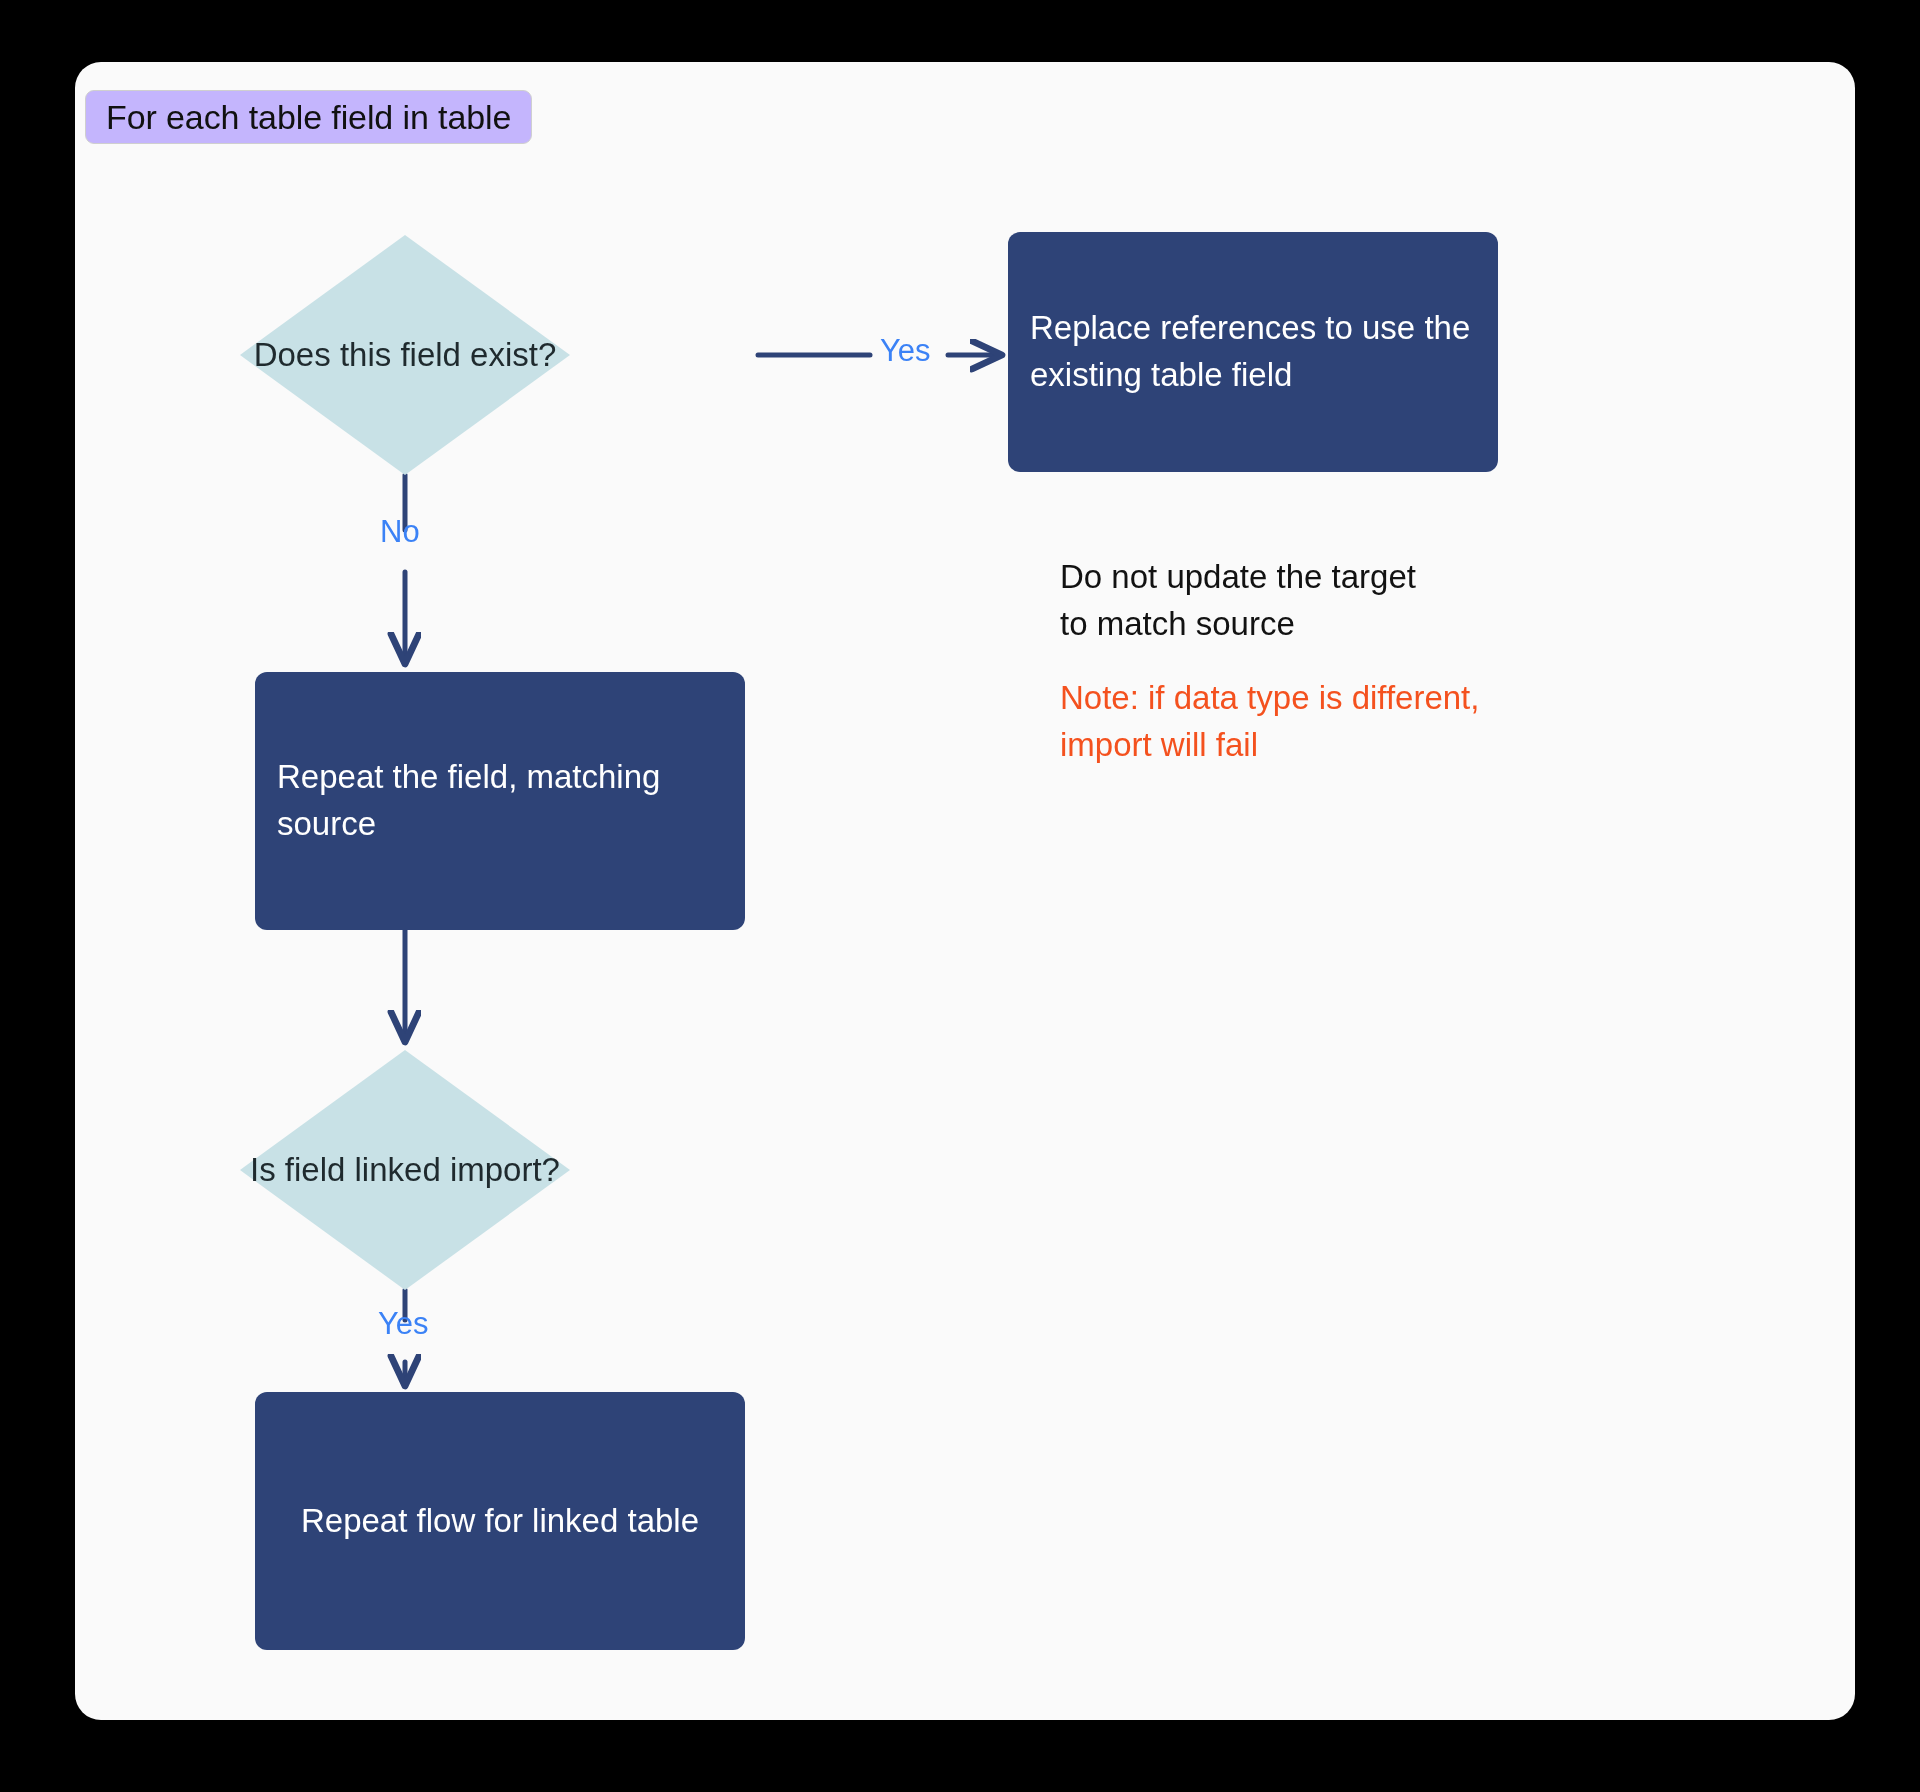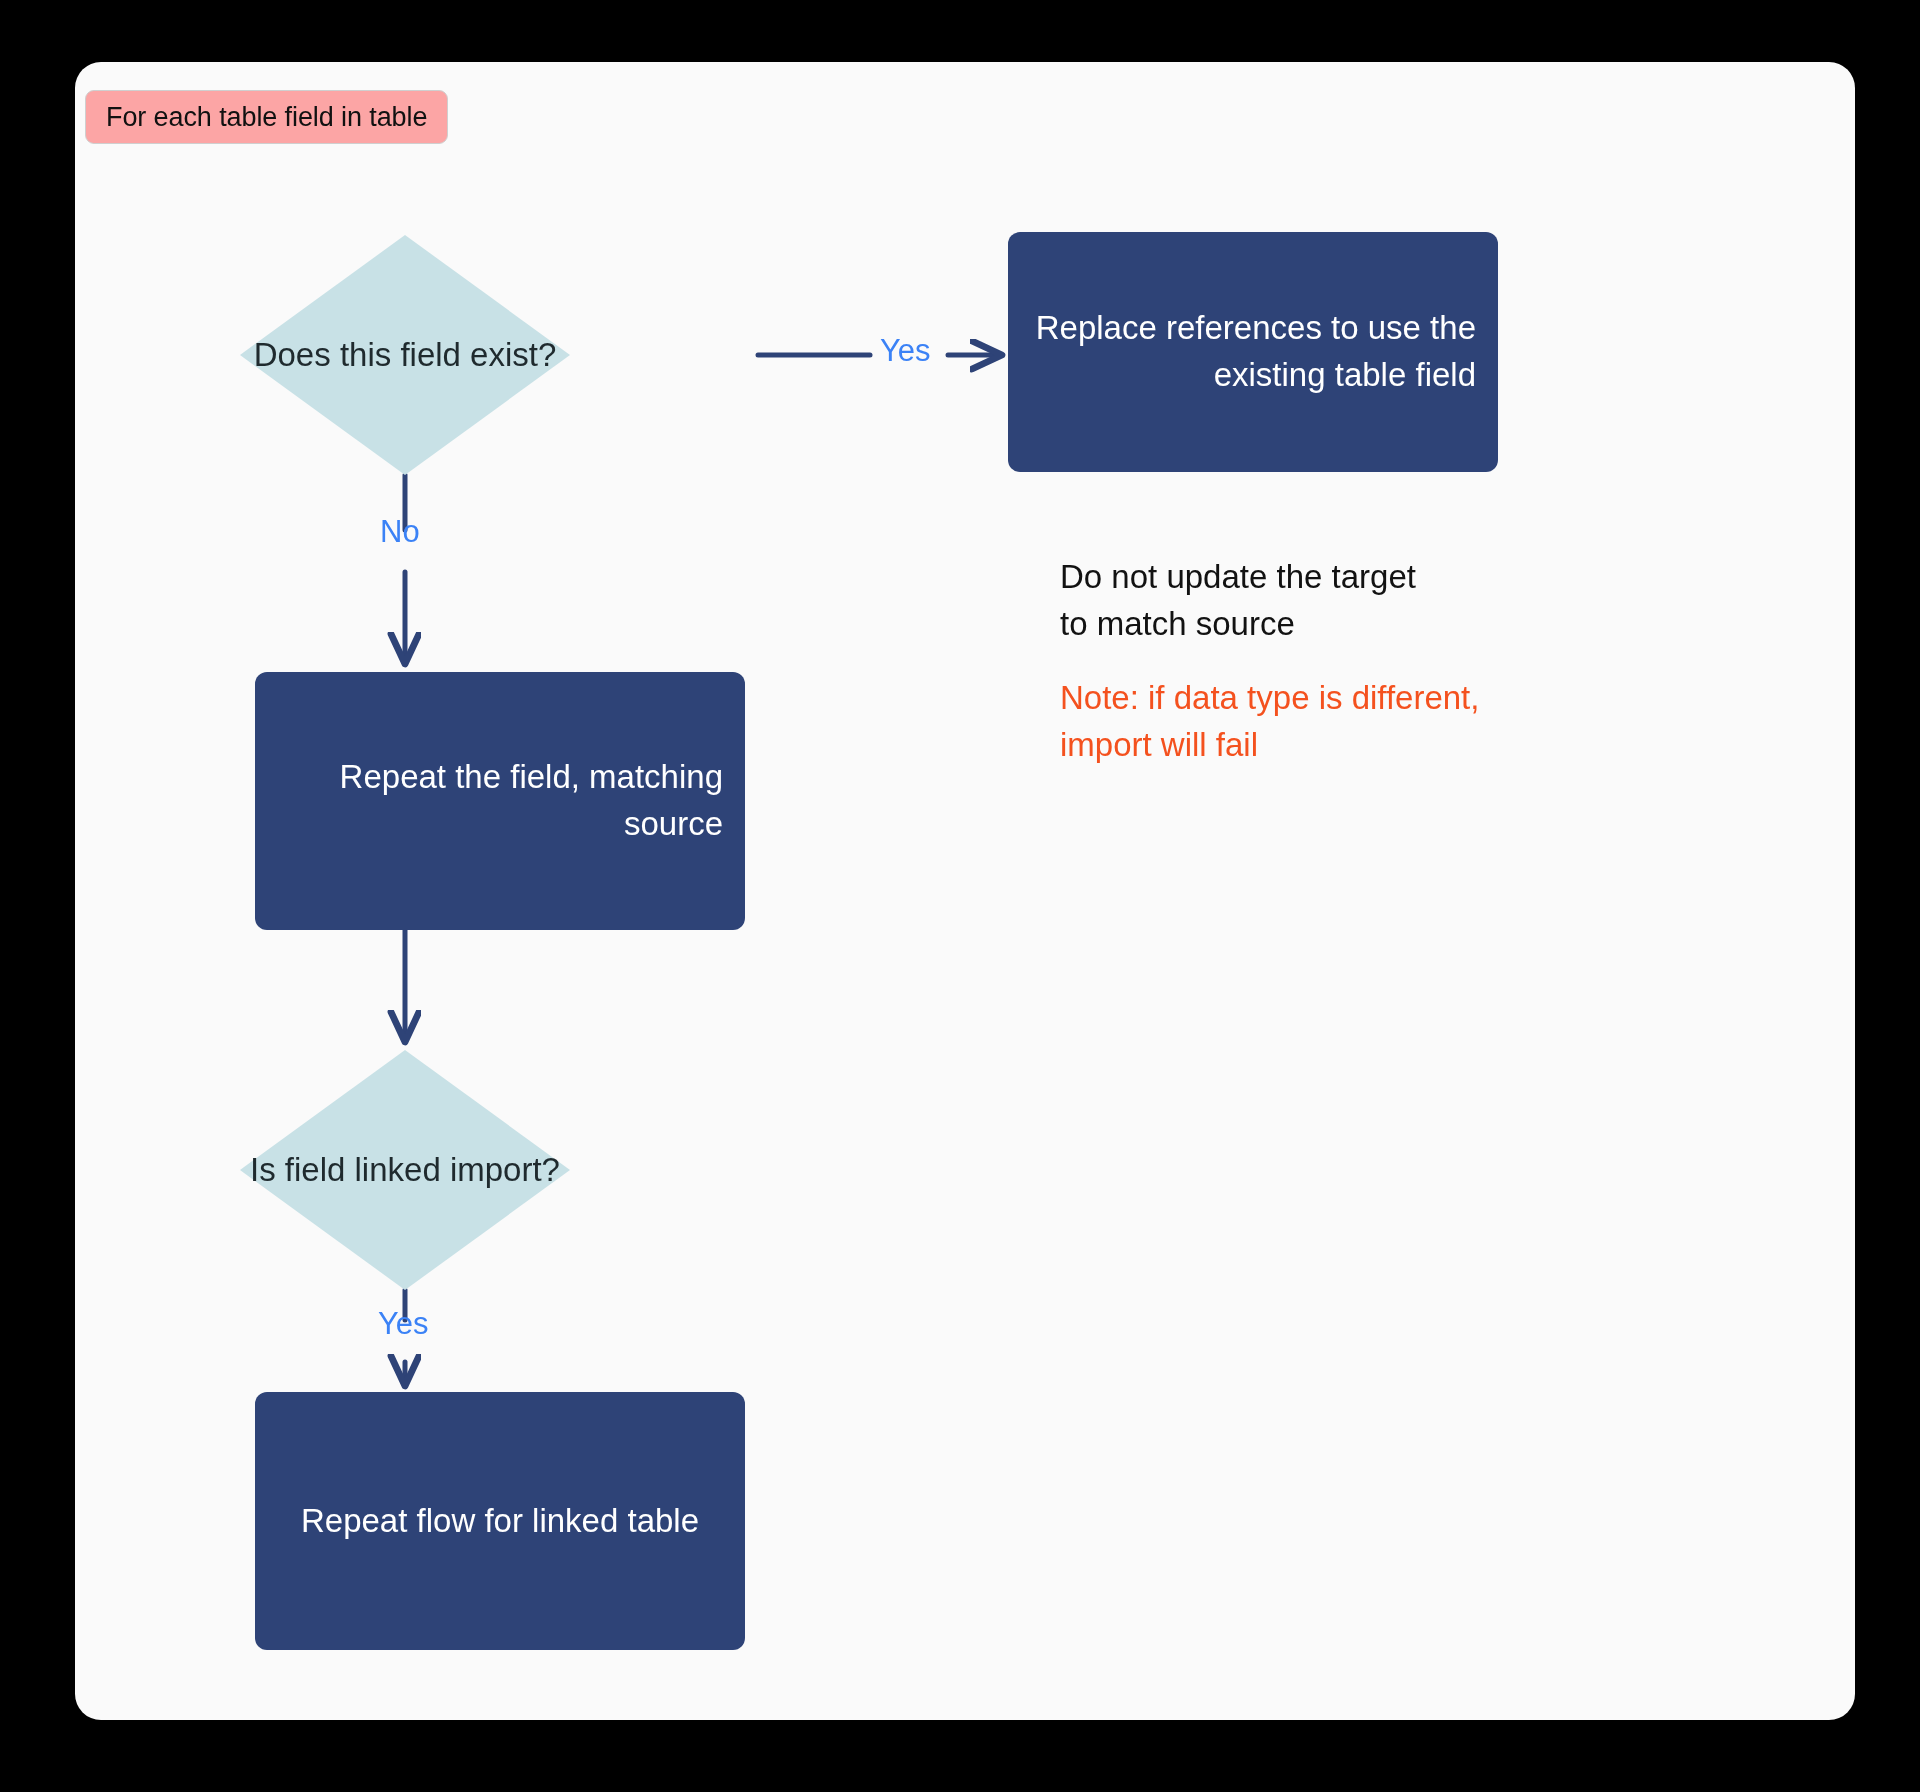--- a/index.html
+++ b/index.html
@@ -28,37 +28,37 @@
 
   
   #subgraph-title {
     position: absolute;
     left: 10px;
     top: 28px;
     height: 52px;
     padding: 0 20px;
     display: flex;
     align-items: center;
-    background: #fca5a5;
+    background: #c4b5fd;
     border: 1px solid #CFCFCF;
     border-radius: 9px;
-    font-size: 27px;
+    font-size: 34px;
     color: #111111;
     white-space: nowrap;
     letter-spacing: -0.1px;
   }
 
   
   .node {
     position: absolute;
     box-sizing: border-box;
     display: flex;
     align-items: center;
     justify-content: center;
-    text-align: right;
+    text-align: left;
   }
 
   .process {
     background: #2E4377;
     color: #FFFFFF;
     border-radius: 12px;
     font-size: 33px;
     line-height: 1.42;
     padding: 0 22px;
   }

